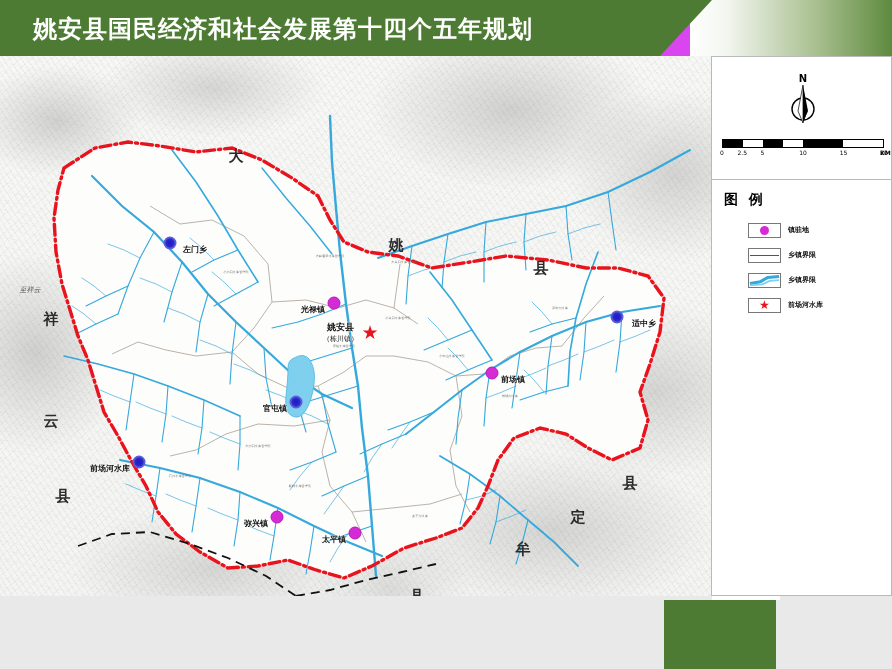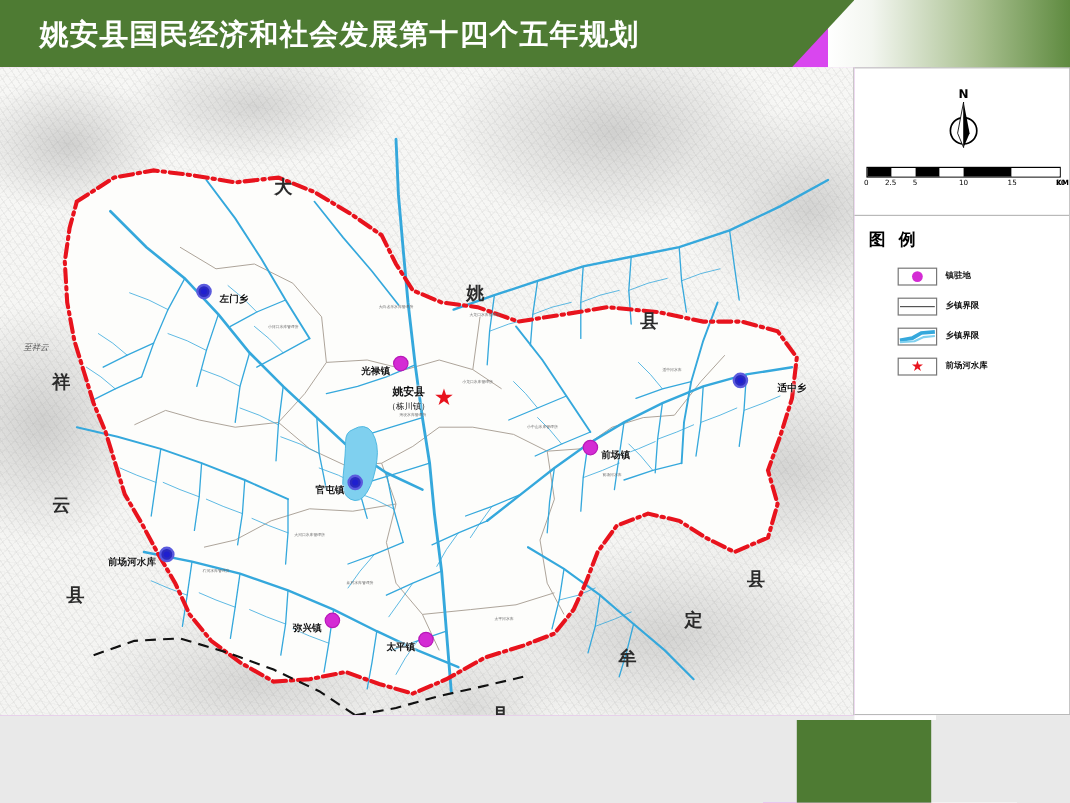--- a/index.html
+++ b/index.html
@@ -344,21 +344,21 @@
     <div class="tiny-label" style="left:180px; top:420px;">石河水库管理所</div>
     <div class="tiny-label" style="left:300px; top:430px;">新村水库管理所</div>
     <div class="tiny-label" style="left:560px; top:252px;">适中河水库</div>
     <div class="tiny-label" style="left:510px; top:340px;">前场河水库</div>
     <div class="tiny-label" style="left:420px; top:460px;">太平河水库</div>
 
     <div id="map-overlay">
         <div class="marker township" style="left: 170px; top: 187px;"></div>
         <div class="place-label right" style="left: 183px; top: 193px;">左门乡</div>
         <div class="marker township" style="left: 617px; top: 261px;"></div>
-        <div class="place-label right" style="left: 648px; top: 267px; text-align: center;">适中乡</div>
+        <div class="place-label right" style="left: 632px; top: 267px; text-align: center;">适中乡</div>
         <div class="marker township" style="left: 139px; top: 406px;"></div>
         <div class="place-label" style="left: 130px; top: 412px;">前场河水库</div>
         <div class="marker township" style="left: 296px; top: 346px;"></div>
         <div class="place-label" style="left: 287px; top: 352px;">官屯镇</div>
         <div class="marker town" style="left: 334px; top: 247px;"></div>
         <div class="place-label" style="left: 325px; top: 253px;">光禄镇</div>
         <div class="marker town" style="left: 492px; top: 317px;"></div>
         <div class="place-label right" style="left: 501px; top: 323px;">前场镇</div>
         <div class="marker town" style="left: 277px; top: 461px;"></div>
         <div class="place-label" style="left: 268px; top: 467px;">弥兴镇</div>

